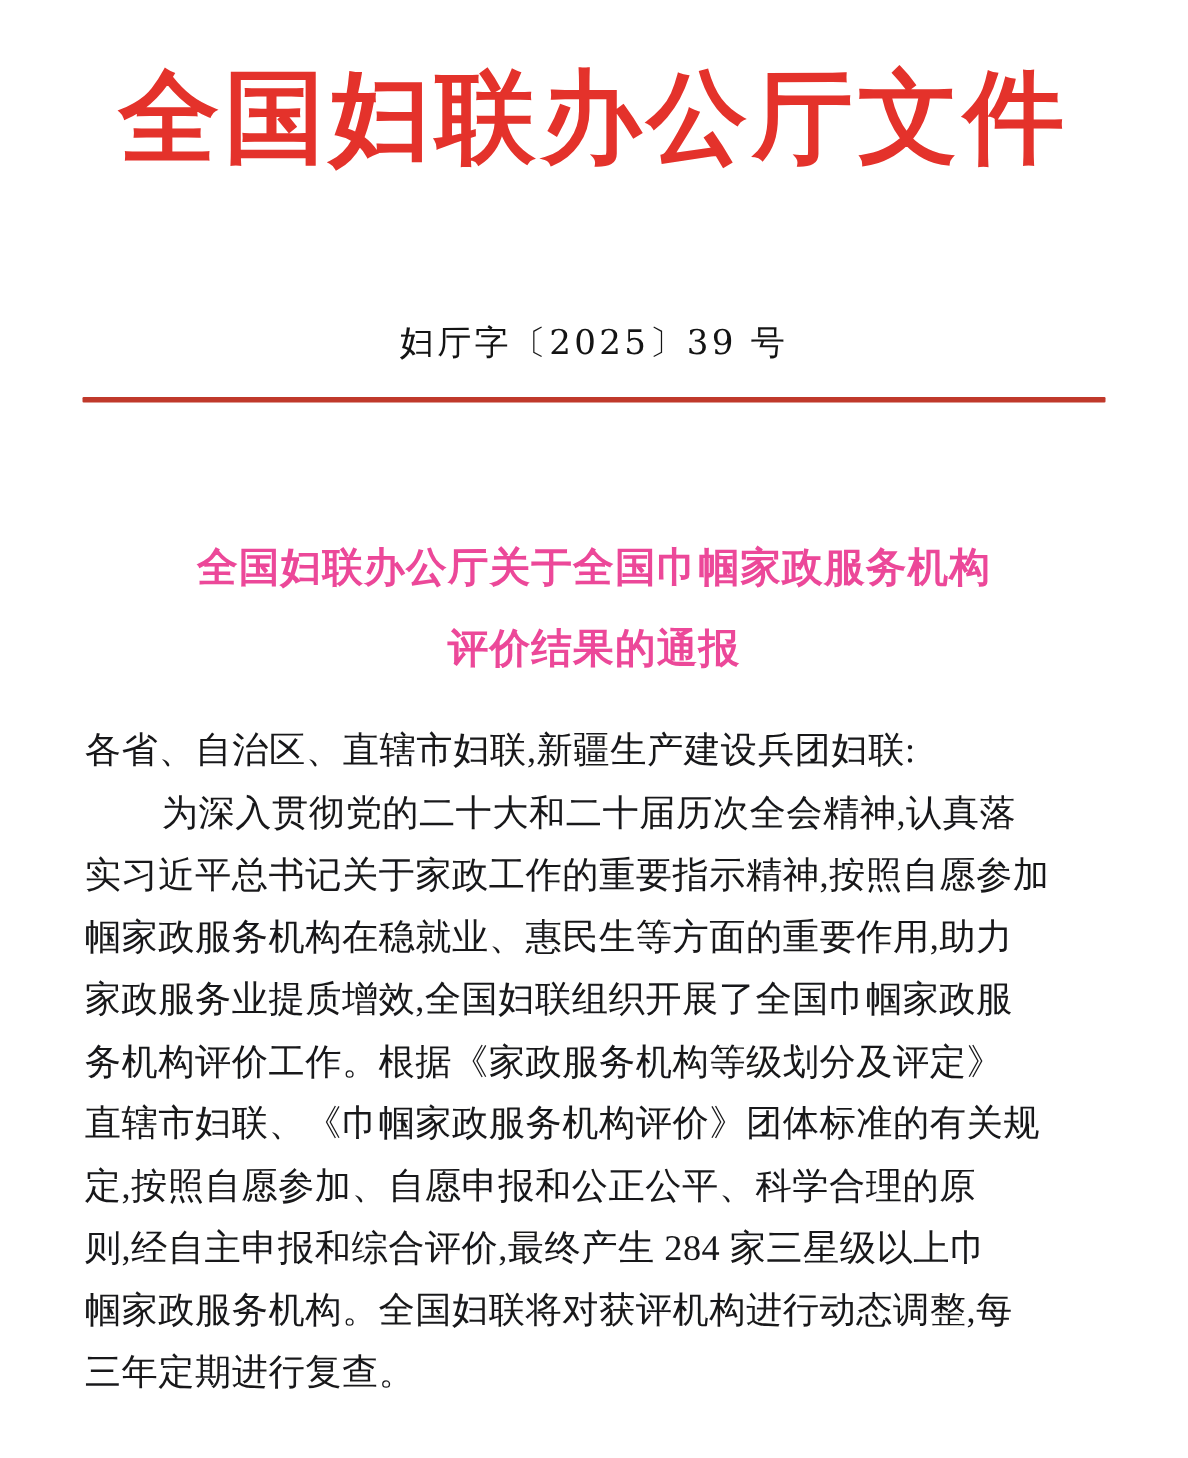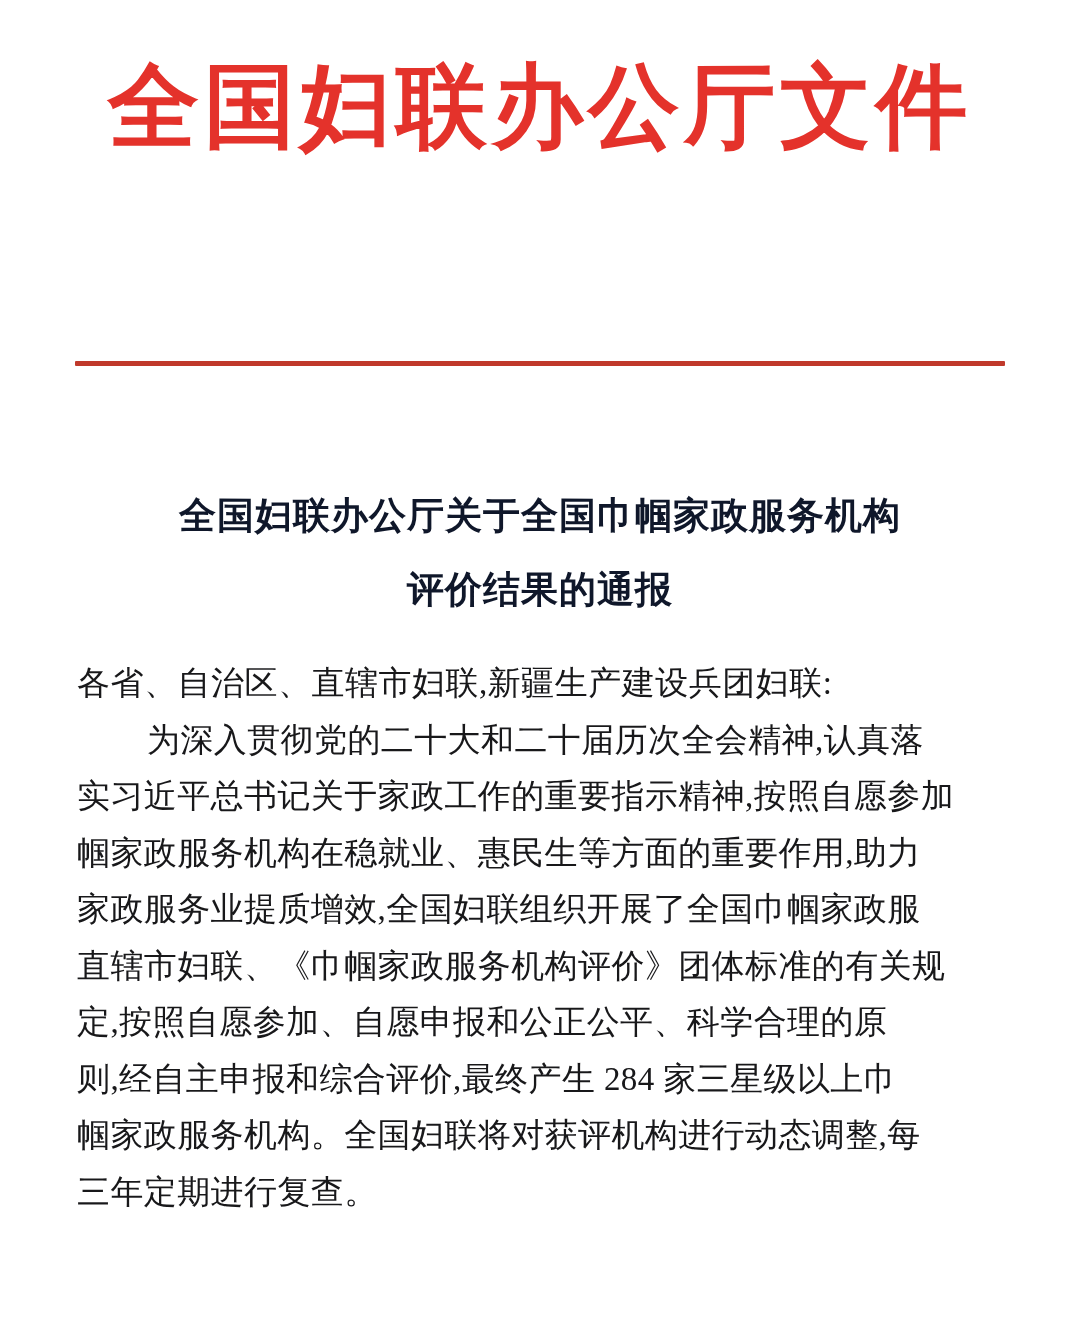--- a/index.html
+++ b/index.html
@@ -81,21 +81,21 @@
     position: absolute;
     left: 90px;
     top: 478px;
     width: 900px;
     text-align: center;
     font-family: "DejaVu Serif", "Liberation Serif", serif;
     font-weight: 700;
     font-size: 37px;
     line-height: 74px;
     letter-spacing: 1px;
-    color: #0f172a;
+    color: #ec4899;
   }
 
   .doc-title .tline {
     display: block;
     white-space: nowrap;
   }
 
   .doc-title .tline-2 {
     letter-spacing: 1px;
   }
@@ -128,40 +128,44 @@
 </style>
 </head>
 <body>
 
 <div class="page">
 
   <div class="masthead">
     <span class="masthead-title">全国妇联办公厅文件</span>
   </div>
 
+  <div class="doc-number-row">
+    <span class="doc-number">妇厅字〔2025〕39 号</span>
+  </div>
 
   <div class="red-rule"></div>
 
   <div class="doc-title">
     <span class="tline tline-1">全国妇联办公厅关于全国巾帼家政服务机构</span>
     <span class="tline tline-2">评价结果的通报</span>
   </div>
 
   <div class="body-block">
 
     <span class="body-line salutation">各省、自治区、直辖市妇联,新疆生产建设兵团妇联:</span>
 
     <span class="body-line indent">为深入贯彻党的二十大和二十届历次全会精神,认真落</span>
 
     <span class="body-line">实习近平总书记关于家政工作的重要指示精神,按照自愿参加</span>
 
     <span class="body-line">帼家政服务机构在稳就业、惠民生等方面的重要作用,助力</span>
 
     <span class="body-line">家政服务业提质增效,全国妇联组织开展了全国巾帼家政服</span>
 
+    <span class="body-line">务机构评价工作。根据《家政服务机构等级划分及评定》</span>
 
     <span class="body-line">直辖市妇联、《巾帼家政服务机构评价》团体标准的有关规</span>
 
     <span class="body-line">定,按照自愿参加、自愿申报和公正公平、科学合理的原</span>
 
     <span class="body-line">则,经自主申报和综合评价,最终产生 284 家三星级以上巾</span>
 
     <span class="body-line">帼家政服务机构。全国妇联将对获评机构进行动态调整,每</span>
 
     <span class="body-line">三年定期进行复查。</span>

